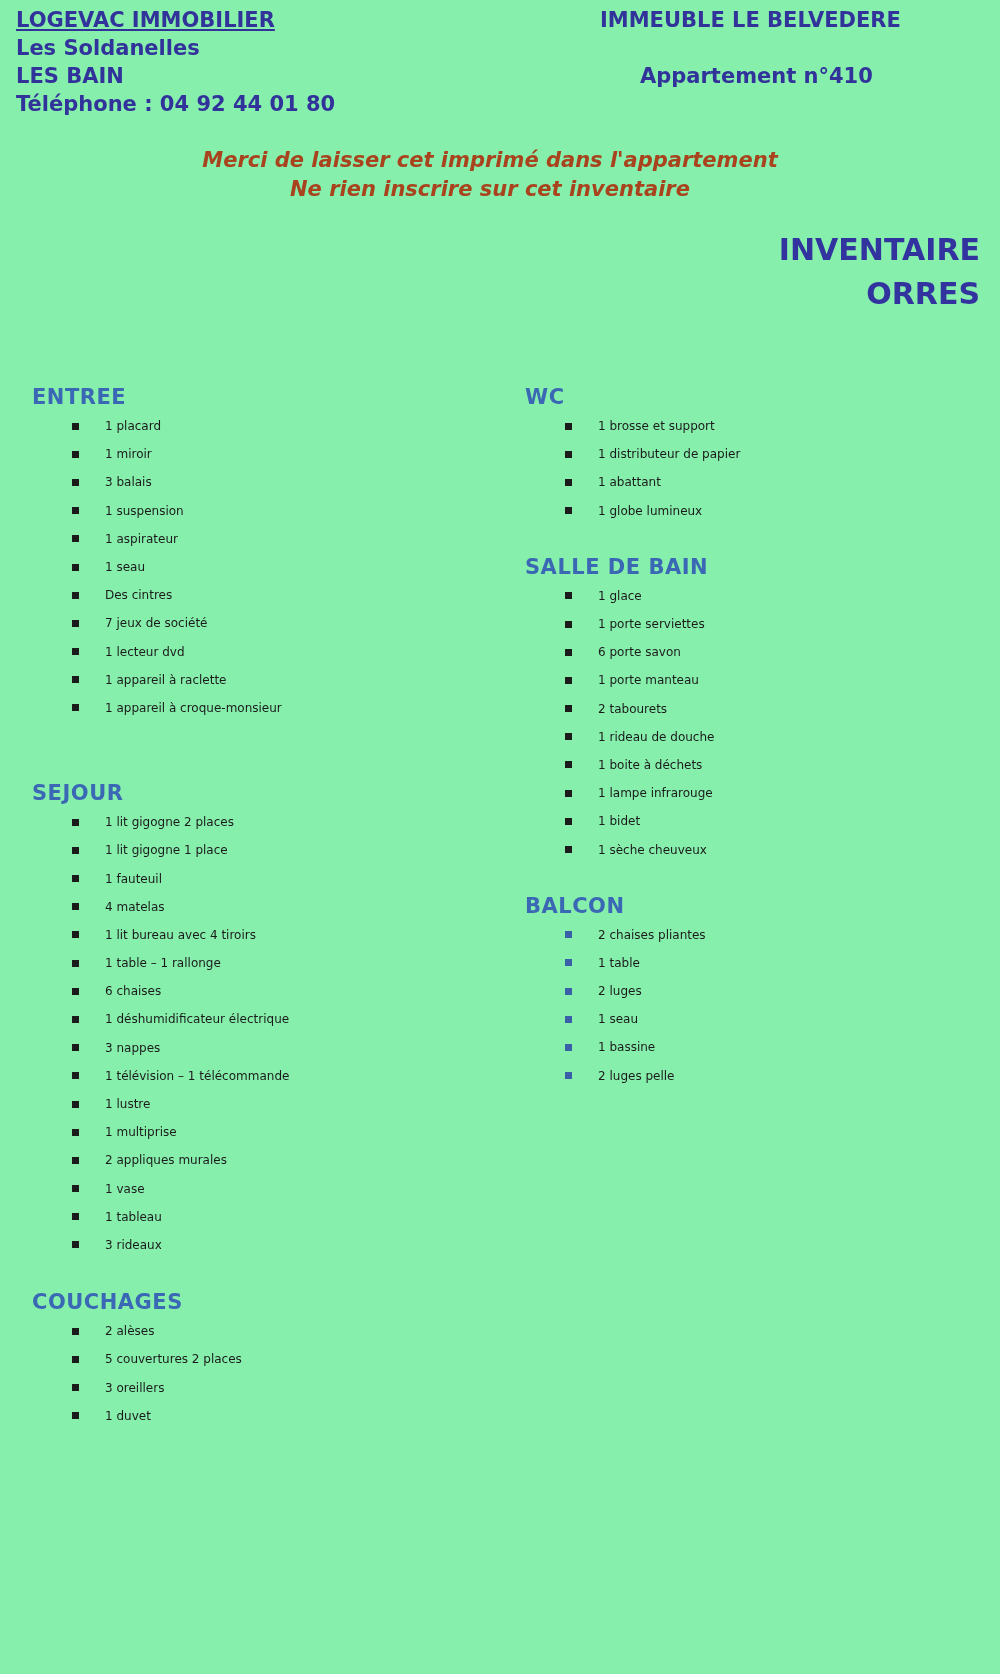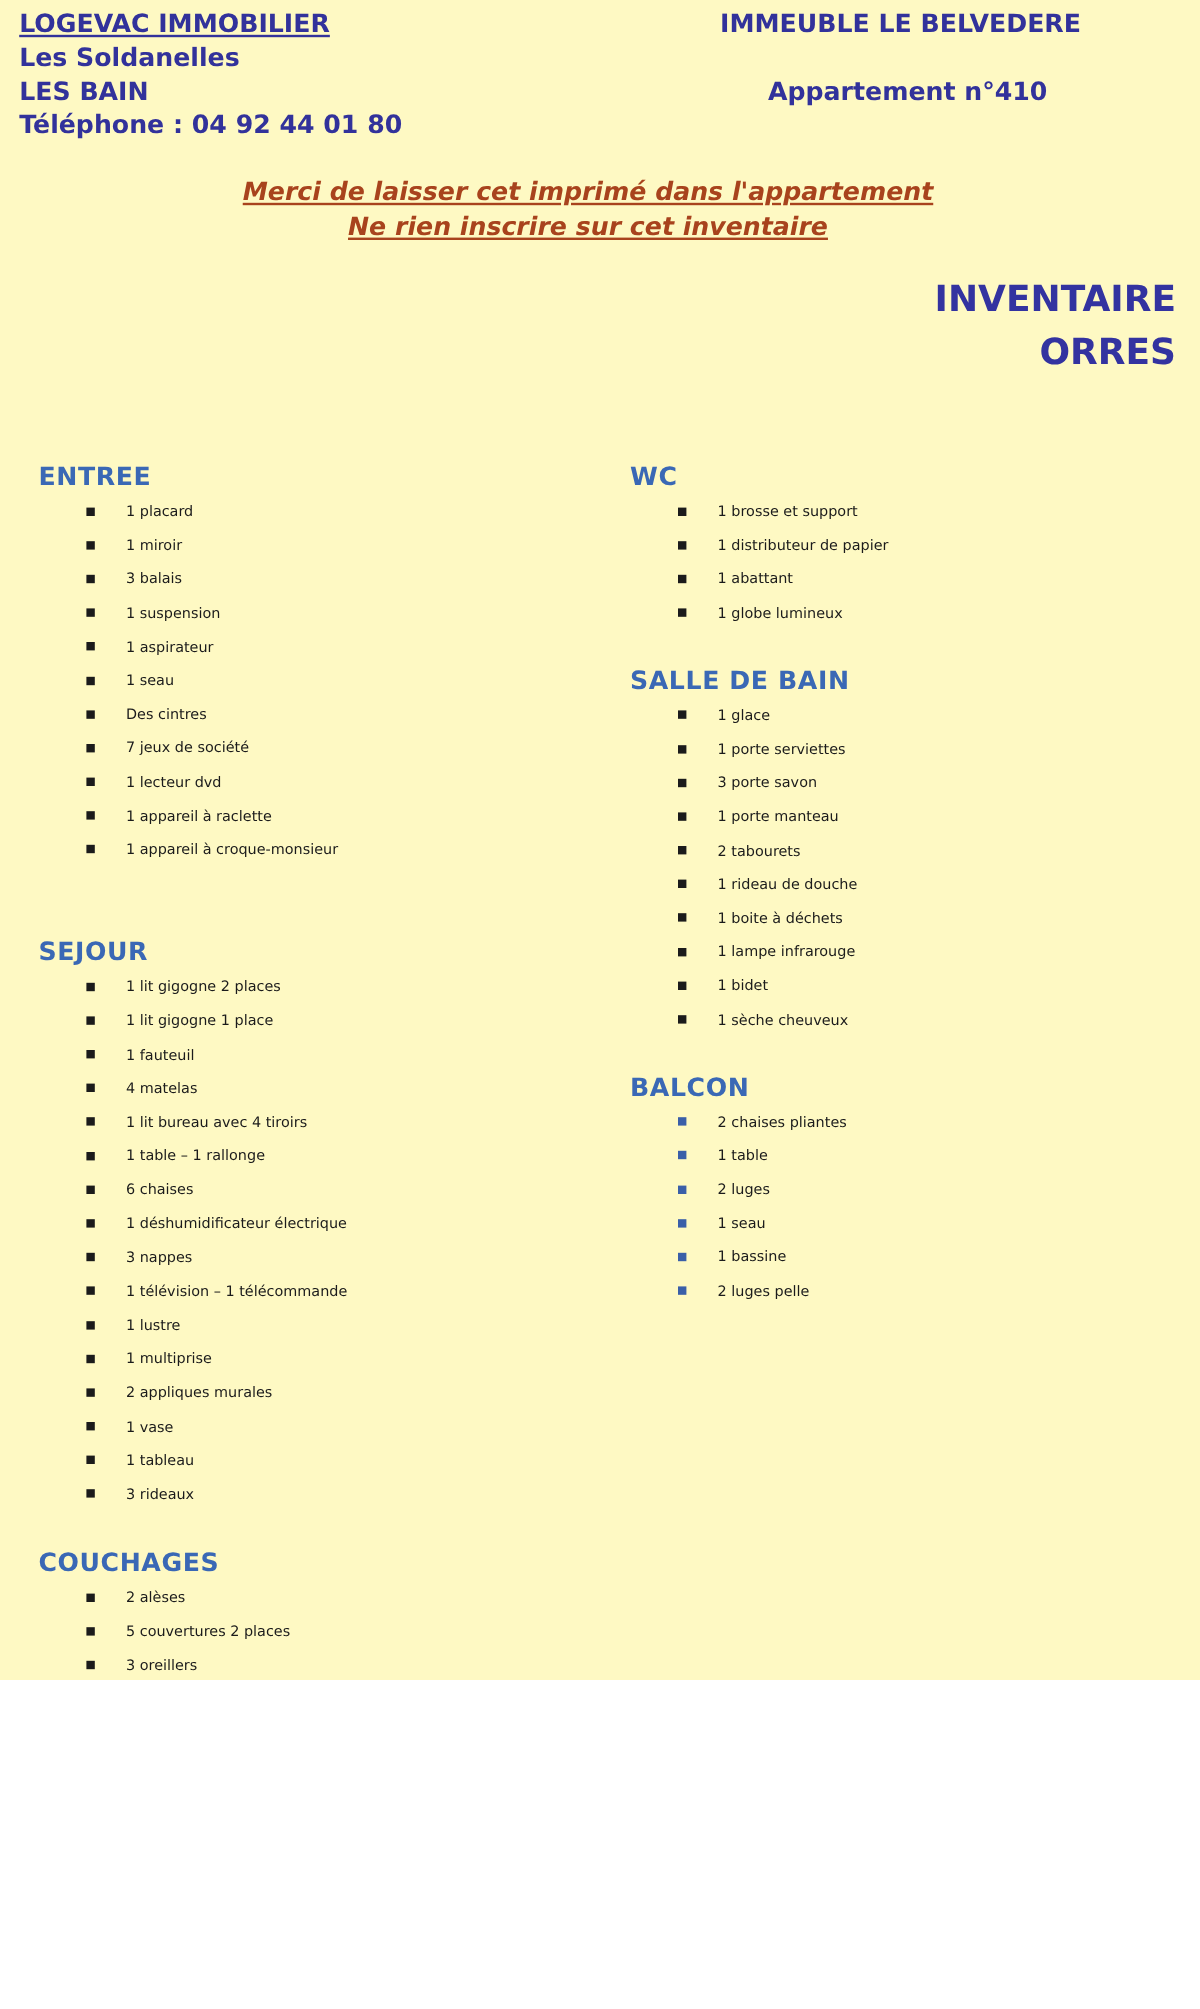--- a/index.html
+++ b/index.html
@@ -1,31 +1,31 @@
 <!DOCTYPE html>
 <html lang="fr"><head>
 <meta charset="utf-8">
 <style>
   html,body{margin:0;padding:0;background:#ffffff;}
   body{font-family:"DejaVu Sans",sans-serif;color:#1b1b1b;}
-  .page{position:relative;width:1000px;height:1400px;background:#fef9c3;overflow:hidden;}
+  .page{position:relative;width:1000px;height:1674px;background:#86efac;overflow:hidden;}
 
   
   .hdr-line{position:absolute;font-weight:bold;font-size:21px;white-space:nowrap;color:#32329b;}
   .hdr-company{left:16px;top:8px;text-decoration:underline;}
   .hdr-residence{left:16px;top:36px;text-align:center;}
   .hdr-city{left:16px;top:64px;}
   .hdr-phone{left:16px;top:92px;}
   .hdr-building{left:600px;top:8px;}
   .hdr-apartment{left:640px;top:64px;}
 
   
   .notice{position:absolute;top:146px;left:0;width:980px;text-align:center;
           color:#a8431d;font-style:italic;font-weight:bold;font-size:21px;line-height:29px;}
-  .notice .u{text-decoration:underline;}
+  .notice .u{}
 
   
   .title{position:absolute;top:228px;left:0;width:980px;text-align:right;
          color:#3333a0;font-weight:bold;font-size:30px;line-height:44px;}
 
   
   .col{position:absolute;top:383px;}
   .col-left{left:32px;width:495px;}
   .col-right{left:525px;width:470px;}
 
@@ -220,21 +220,21 @@
         <div class="item">
           <span class="bullet"></span>
           <span class="item-label">1 glace</span>
         </div>
         <div class="item">
           <span class="bullet"></span>
           <span class="item-label">1 porte serviettes</span>
         </div>
         <div class="item">
           <span class="bullet"></span>
-          <span class="item-label">3 porte savon</span>
+          <span class="item-label">6 porte savon</span>
         </div>
         <div class="item">
           <span class="bullet"></span>
           <span class="item-label">1 porte manteau</span>
         </div>
         <div class="item">
           <span class="bullet"></span>
           <span class="item-label">2 tabourets</span>
         </div>
         <div class="item">

